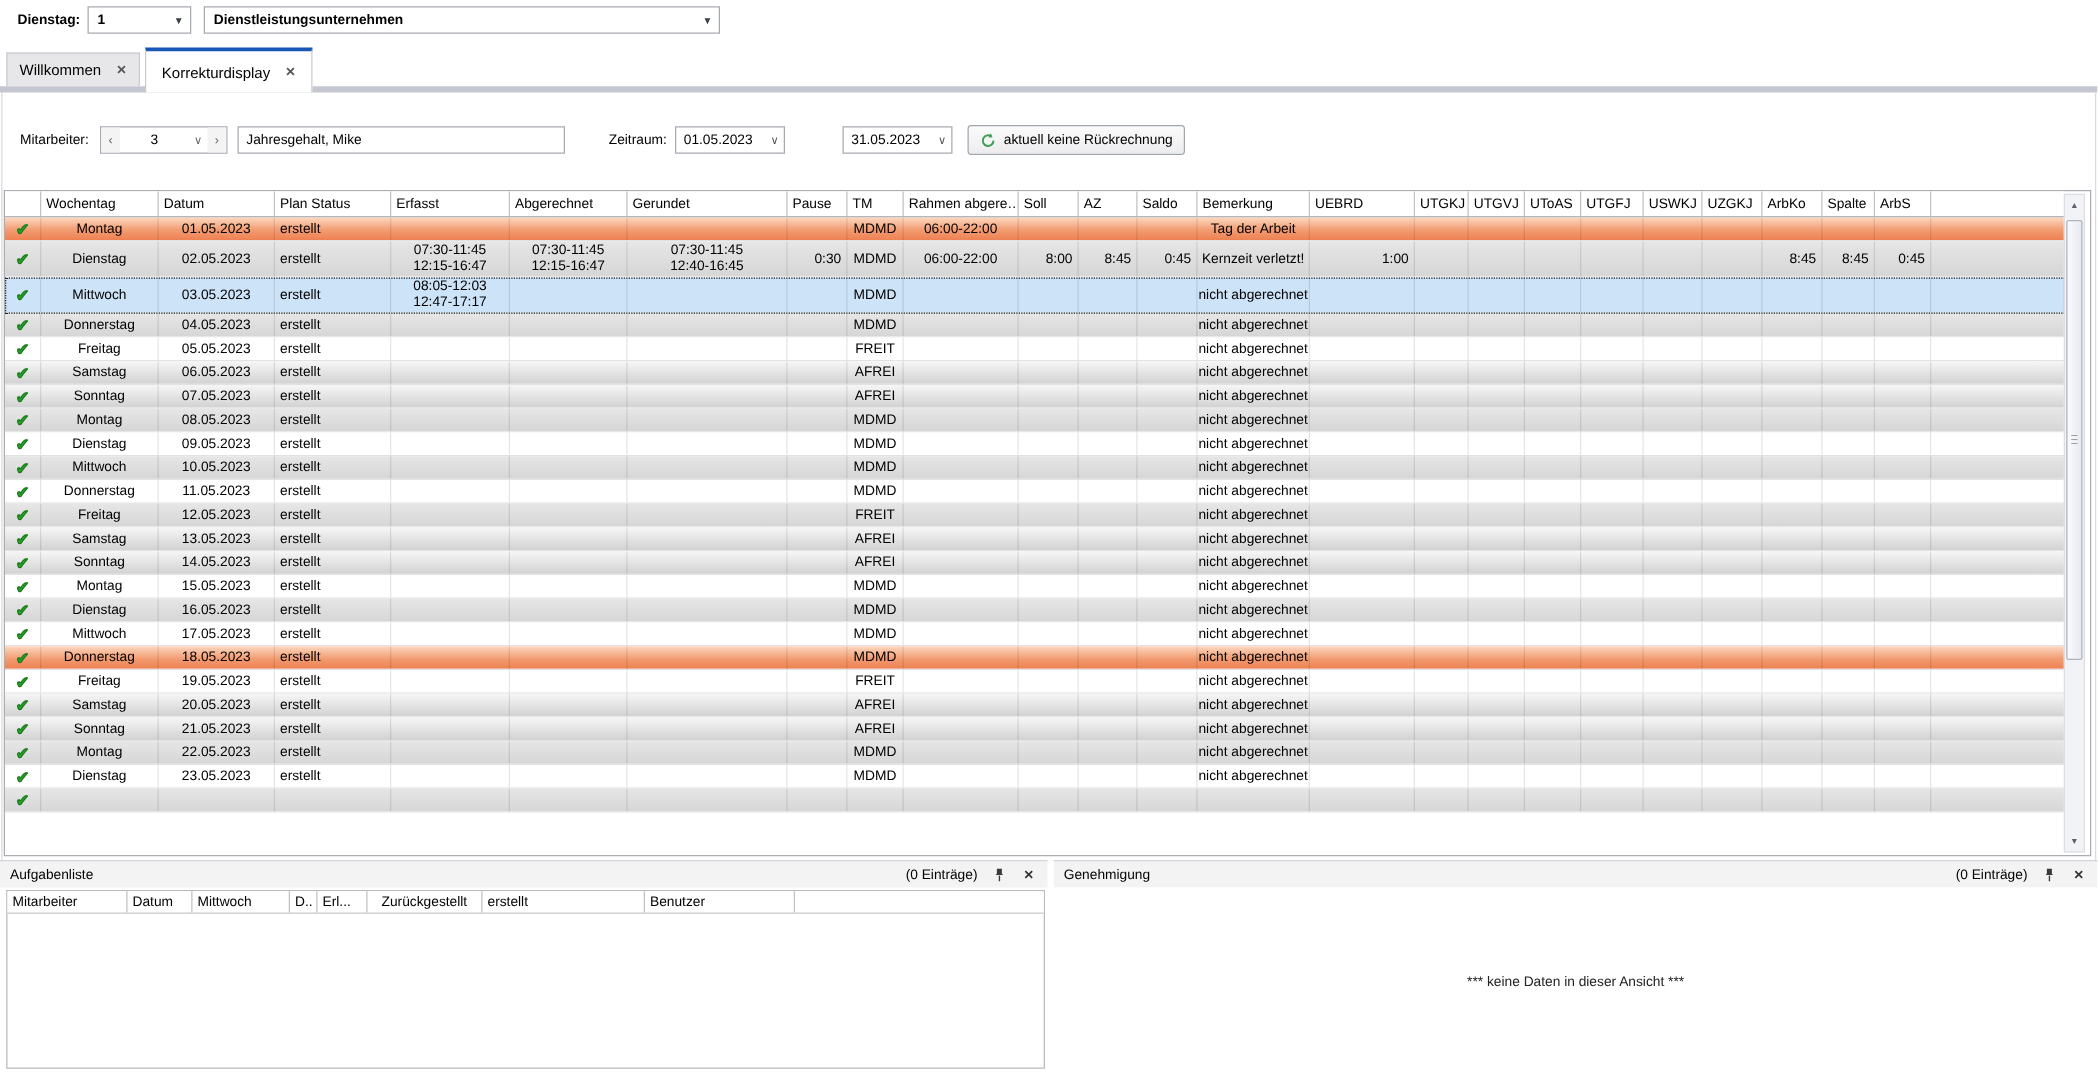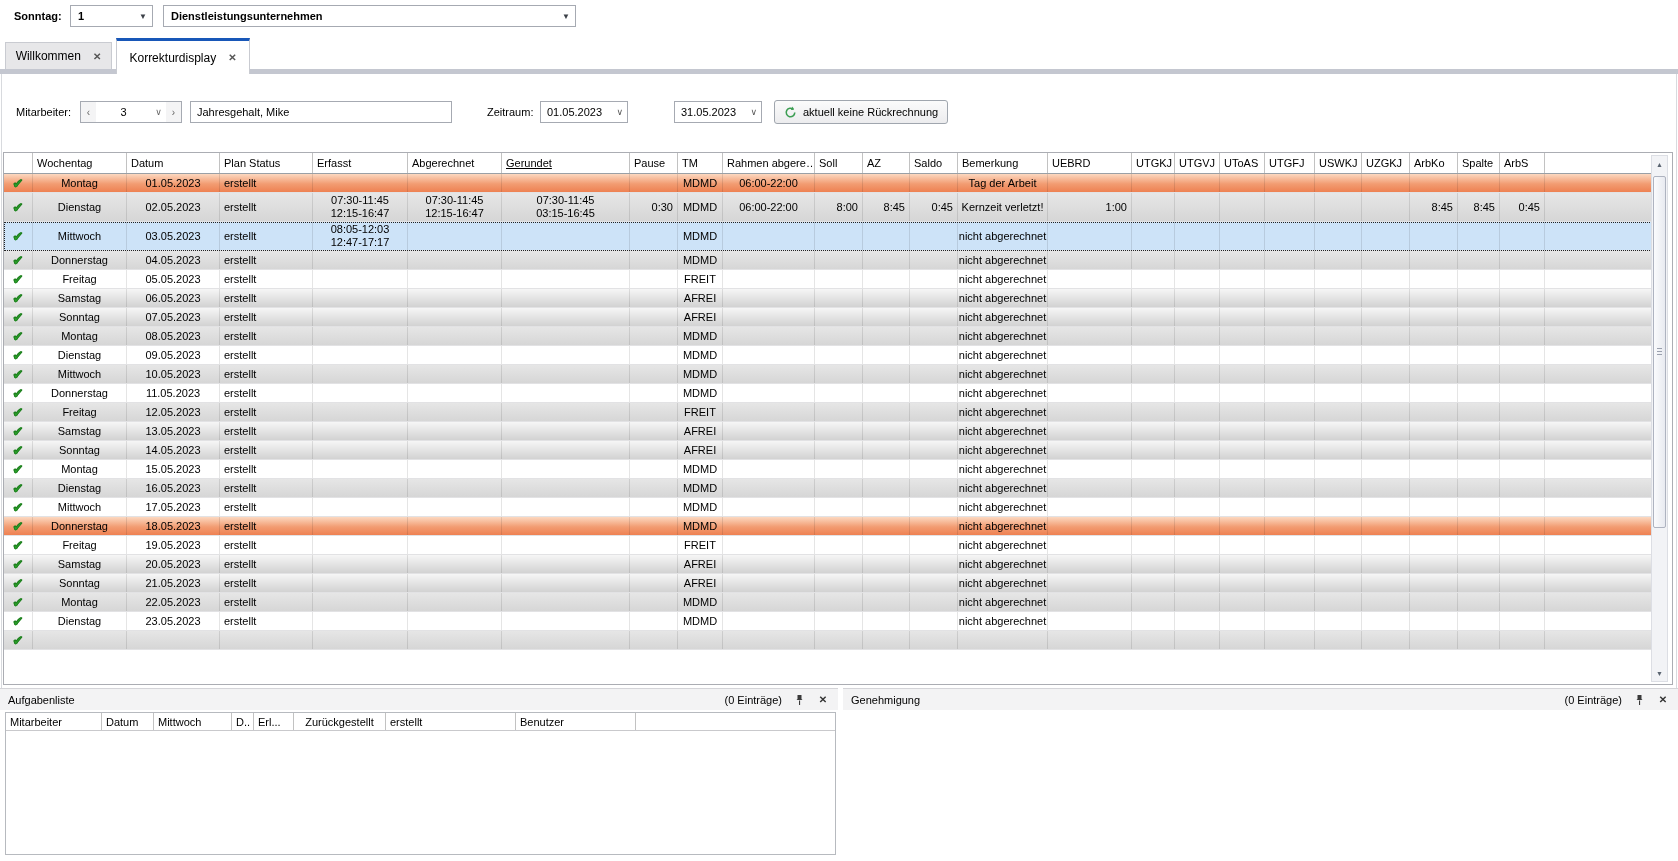--- a/index.html
+++ b/index.html
@@ -108,21 +108,21 @@
   .task-grid{position:absolute;left:5px;top:24px;width:831px;bottom:6px;border:1px solid #b7babf;background:#fff;}
   .task-header{display:flex;height:18px;border-bottom:1px solid #c9c9cc;background:#fff;}
   .th-cell{padding-top:3px;font-size:11px;}
   .approval-body{position:absolute;left:0;top:22px;right:0;bottom:0;background:#fff;
        display:flex;align-items:center;justify-content:center;color:#222;}
 </style>
 </head>
 <body>
 
 <div class="topbar">
-  <span class="tb-label">Sonntag:</span>
+  <span class="tb-label">Dienstag:</span>
   <div class="select" id="sel-mandant-num">
     <span>1</span>
     <span class="dd-arrow">▼</span>
   </div>
   <div class="select" id="sel-mandant-name">
     <span>Dienstleistungsunternehmen</span>
     <span class="dd-arrow">▼</span>
   </div>
 </div>
 
@@ -167,21 +167,21 @@
 </button>
 
 <div class="grid-box">
   <div class="grid-header" id="grid-header">
       <div class="gh-cell" style="width: 28px;"></div>
       <div class="gh-cell" style="width: 94px;">Wochentag</div>
       <div class="gh-cell" style="width: 93px;">Datum</div>
       <div class="gh-cell" style="width: 93px;">Plan Status</div>
       <div class="gh-cell" style="width: 95px;">Erfasst</div>
       <div class="gh-cell" style="width: 94px;">Abgerechnet</div>
-      <div class="gh-cell" style="width: 128px; text-decoration: underline;">Gerundet</div>
+      <div class="gh-cell" style="width: 128px;">Gerundet</div>
       <div class="gh-cell" style="width: 48px;">Pause</div>
       <div class="gh-cell" style="width: 45px;">TM</div>
       <div class="gh-cell" style="width: 92px;">Rahmen abgere…</div>
       <div class="gh-cell" style="width: 48px;">Soll</div>
       <div class="gh-cell" style="width: 47px;">AZ</div>
       <div class="gh-cell" style="width: 48px;">Saldo</div>
       <div class="gh-cell" style="width: 90px;">Bemerkung</div>
       <div class="gh-cell" style="width: 84px;">UEBRD</div>
       <div class="gh-cell" style="width: 43px;">UTGKJ</div>
       <div class="gh-cell" style="width: 45px;">UTGVJ</div>
@@ -234,21 +234,21 @@
         <div class="gcell a-c" style="width: 95px;">
           <div class="cline">07:30-11:45</div>
           <div class="cline">12:15-16:47</div>
         </div>
         <div class="gcell a-c" style="width: 94px;">
           <div class="cline">07:30-11:45</div>
           <div class="cline">12:15-16:47</div>
         </div>
         <div class="gcell a-c" style="width: 128px;">
           <div class="cline">07:30-11:45</div>
-          <div class="cline">03:15-16:45</div>
+          <div class="cline">12:40-16:45</div>
         </div>
         <div class="gcell a-r" style="width: 48px;">0:30</div>
         <div class="gcell a-c" style="width: 45px;">MDMD</div>
         <div class="gcell a-c" style="width: 92px;">06:00-22:00</div>
         <div class="gcell a-r" style="width: 48px;">8:00</div>
         <div class="gcell a-r" style="width: 47px;">8:45</div>
         <div class="gcell a-r" style="width: 48px;">0:45</div>
         <div class="gcell a-c" style="width: 90px;">Kernzeit verletzt!</div>
         <div class="gcell a-r" style="width: 84px;">1:00</div>
         <div class="gcell a-r" style="width: 43px;"></div>
@@ -949,13 +949,16 @@
       <span>(0 Einträge)</span>
       <span class="icon-btn">
         <svg width="9" height="12" viewBox="0 0 9 12">
             <path d="M2.5 1h4v4l1 1h-6l1-1z" fill="#3a3a3a"></path>
             <rect x="4" y="6.5" width="1.1" height="4.5" fill="#3a3a3a"></rect>
           </svg>
       </span>
       <span class="icon-btn">✕</span>
     </span>
   </div>
+  <div class="approval-body">
+    <span>*** keine Daten in dieser Ansicht ***</span>
+  </div>
 </div>
 
 </body></html>

